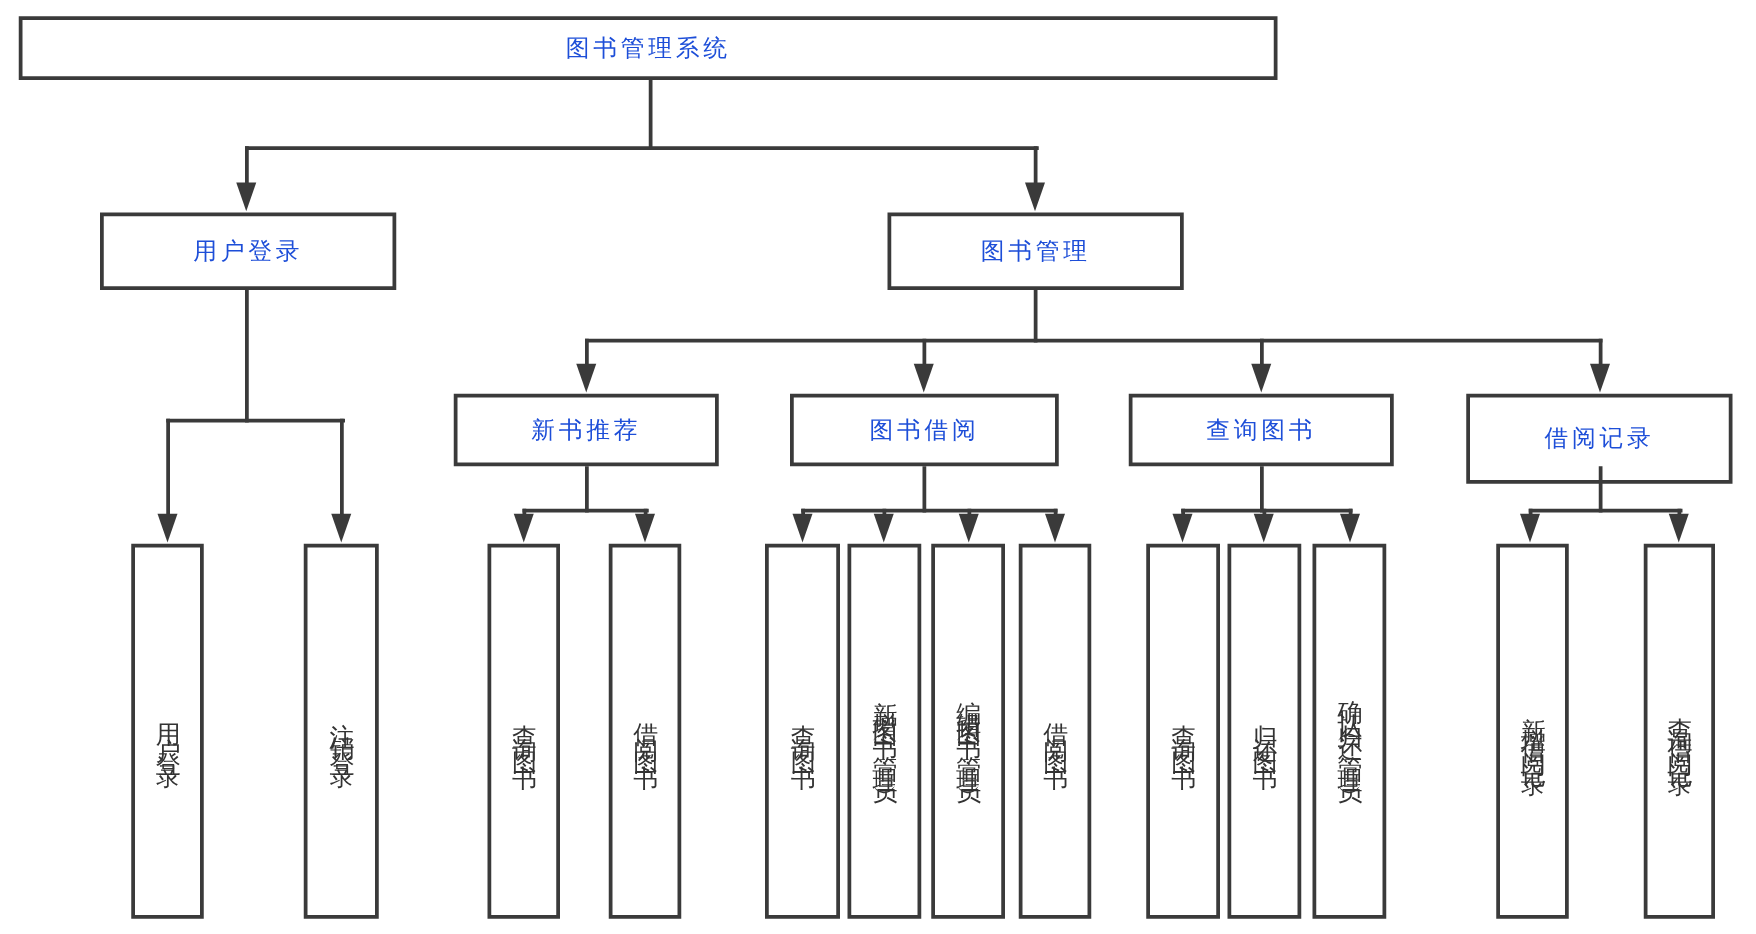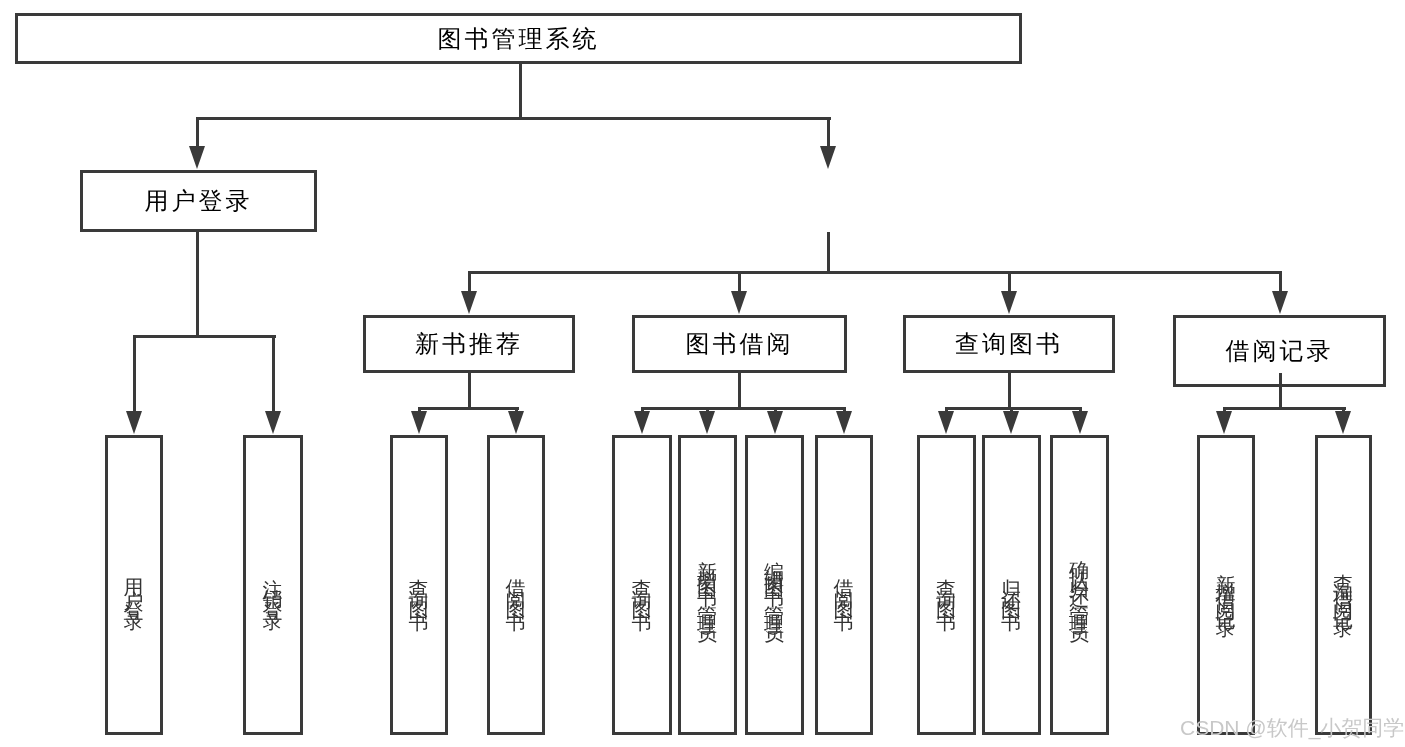--- a/index.html
+++ b/index.html
@@ -1,20 +1,20 @@
 <!DOCTYPE html>
 <html><head>
 <meta charset="utf-8">
 <style>
   html,body{margin:0;padding:0;background:#ffffff;}
   body{font-family:"Liberation Sans","DejaVu Sans",sans-serif;}
   .canvas{position:relative;width:1405px;height:747px;background:#ffffff;overflow:hidden;}
   .box{position:absolute;box-sizing:border-box;border:3px solid #3a3a3a;background:#ffffff;
        display:flex;align-items:center;justify-content:center;}
-  .hlabel{font-size:24px;letter-spacing:3px;color:#000000;white-space:nowrap;}
+  .hlabel{font-size:19px;letter-spacing:3px;color:#1d4ed8;white-space:nowrap;}
   .leaf{top:435px;height:300px;width:58px;}
   .vlabel{writing-mode:vertical-rl;text-orientation:mixed;font-size:20px;color:#333333;
           letter-spacing:11px;line-height:1;}
   .vlabel.long{letter-spacing:9px;}
   .vline{position:absolute;width:3px;background:#3a3a3a;}
   .hline{position:absolute;height:3px;background:#3a3a3a;}
   .arr{position:absolute;width:0;height:0;
        border-left:8px solid transparent;border-right:8px solid transparent;
        border-top:23px solid #3a3a3a;}
   .watermark{position:absolute;left:1180px;top:714px;font-size:21px;color:#c8c8c8;
@@ -24,20 +24,23 @@
 <body>
 
 <div class="canvas">
 
   <div class="box" style="left:15px;top:13px;width:1007px;height:51px">
     <span class="hlabel">图书管理系统</span>
   </div>
 
   <div class="box" style="left:80px;top:170px;width:237px;height:62px">
     <span class="hlabel">用户登录</span>
+  </div>
+  <div class="box" style="left:710px;top:170px;width:237px;height:62px">
+    <span class="hlabel">图书管理</span>
   </div>
 
   <div class="box" style="left:632px;top:315px;width:215px;height:58px">
     <span class="hlabel">图书借阅</span>
   </div>
   <div class="box" style="left:363px;top:315px;width:212px;height:58px">
     <span class="hlabel">新书推荐</span>
   </div>
   <div class="box" style="left:903px;top:315px;width:212px;height:58px">
     <span class="hlabel">查询图书</span>
@@ -142,15 +145,14 @@
   <div class="vline" style="left:1079px;top:407px;height:8px"></div>
   <div class="arr" style="left:1072px;top:411px"></div>
 
   <div class="vline" style="left:1279px;top:373px;height:37px"></div>
   <div class="hline" style="left:1223px;top:407px;width:123px"></div>
   <div class="vline" style="left:1223px;top:407px;height:8px"></div>
   <div class="arr" style="left:1216px;top:411px"></div>
   <div class="vline" style="left:1342px;top:407px;height:8px"></div>
   <div class="arr" style="left:1335px;top:411px"></div>
 
-  <div class="watermark">CSDN @软件_小贺同学</div>
 
 </div>
 
 </body></html>

